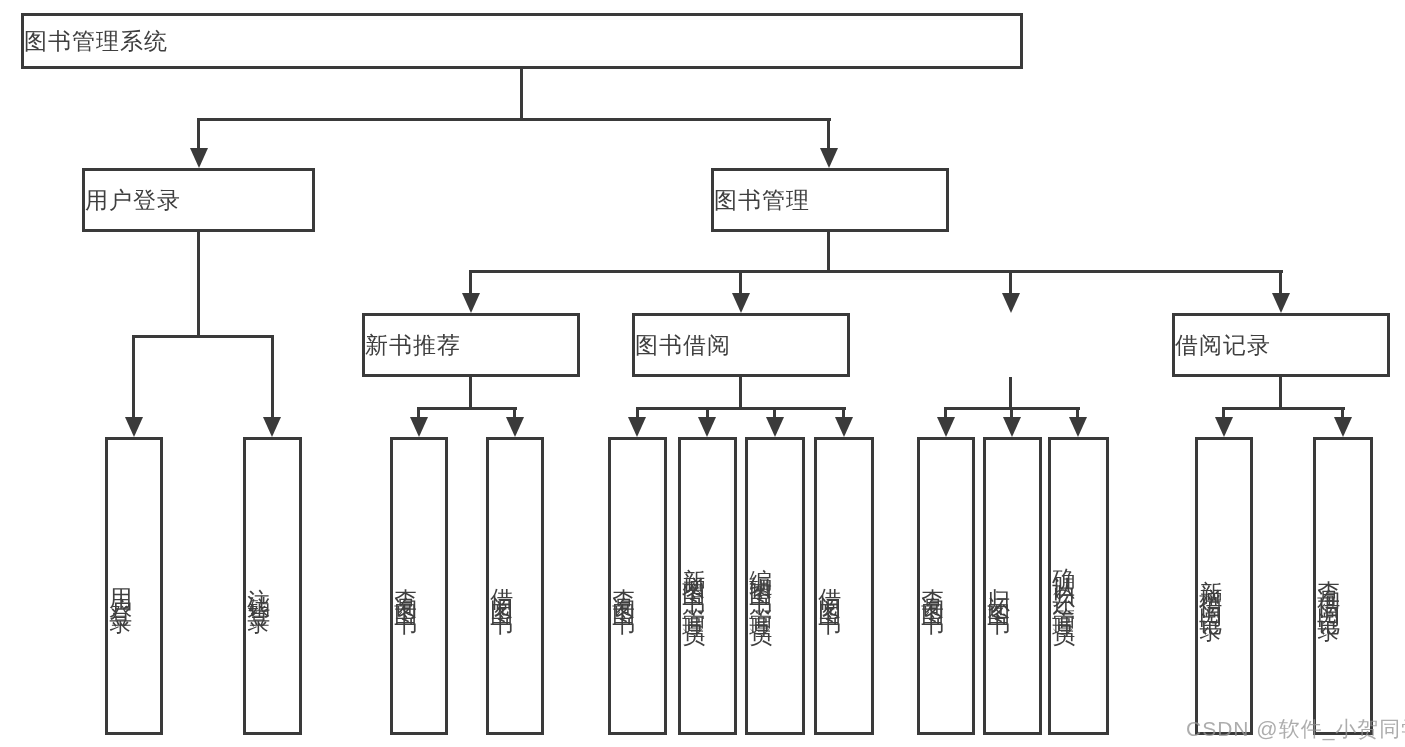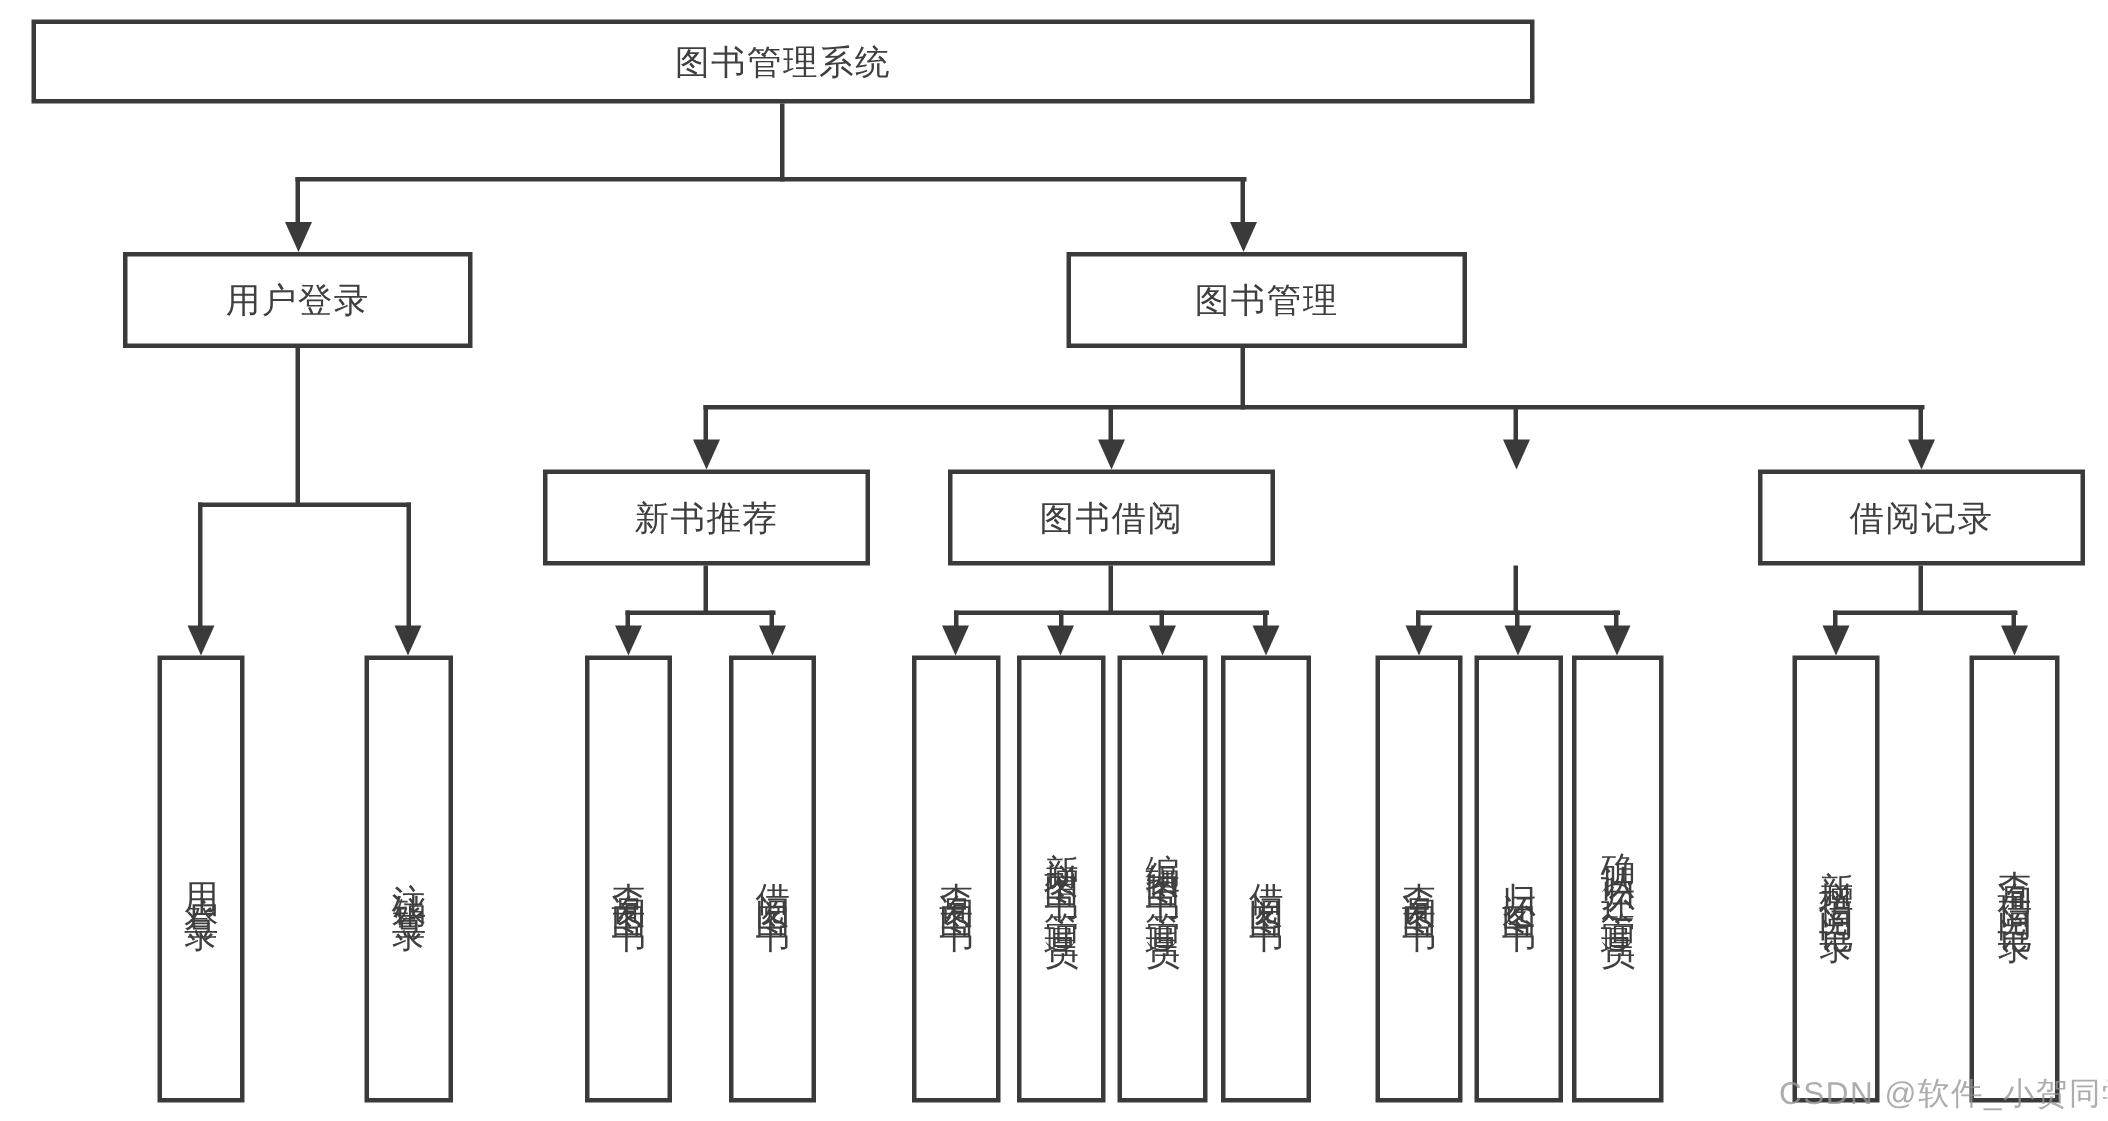--- a/index.html
+++ b/index.html
@@ -2,21 +2,21 @@
 <html><head>
 <meta charset="utf-8">
 <style>
   html,body{margin:0;padding:0;background:#ffffff;}
   .stage{
     position:relative;width:1405px;height:747px;background:#ffffff;
     font-family:"Liberation Sans",sans-serif;color:#3d3d3d;overflow:hidden;
   }
   .box{
     position:absolute;box-sizing:border-box;border:3px solid #3a3a3a;background:#ffffff;
-    display:flex;align-items:center;justify-content:center;
+    display:flex;align-items:center;justify-content:flex-start;
     font-size:23px;letter-spacing:1px;color:#3f3f3f;
   }
   .leaf span{
     writing-mode:vertical-rl;text-orientation:mixed;
     letter-spacing:8px;line-height:1.1;white-space:nowrap;
   }
   .hline,.vline{position:absolute;background:#3a3a3a;}
   .arrow{
     position:absolute;width:0;height:0;
     border-left:9px solid transparent;border-right:9px solid transparent;
@@ -39,21 +39,21 @@
   <div class="vline" style="left:520px;top:69px;width:3px;height:52px"></div>
   <div class="hline" style="left:197px;top:118px;width:634px;height:3px"></div>
   <div class="vline" style="left:197px;top:118px;width:3px;height:34px"></div>
   <div class="arrow" style="left:190px;top:148px"></div>
   <div class="vline" style="left:827px;top:118px;width:3px;height:34px"></div>
   <div class="arrow" style="left:820px;top:148px"></div>
 
   <div class="box" style="left:82px;top:168px;width:233px;height:64px">
     <span>用户登录</span>
   </div>
-  <div class="box" style="left:711px;top:168px;width:267px;height:64px">
+  <div class="box" style="left:711px;top:168px;width:238px;height:64px">
     <span>图书管理</span>
   </div>
 
   <div class="vline" style="left:197px;top:232px;width:3px;height:106px"></div>
   <div class="hline" style="left:132px;top:335px;width:142px;height:3px"></div>
   <div class="vline" style="left:132px;top:335px;width:3px;height:86px"></div>
   <div class="arrow" style="left:125px;top:417px"></div>
   <div class="vline" style="left:271px;top:335px;width:3px;height:86px"></div>
   <div class="arrow" style="left:263px;top:417px"></div>
 

